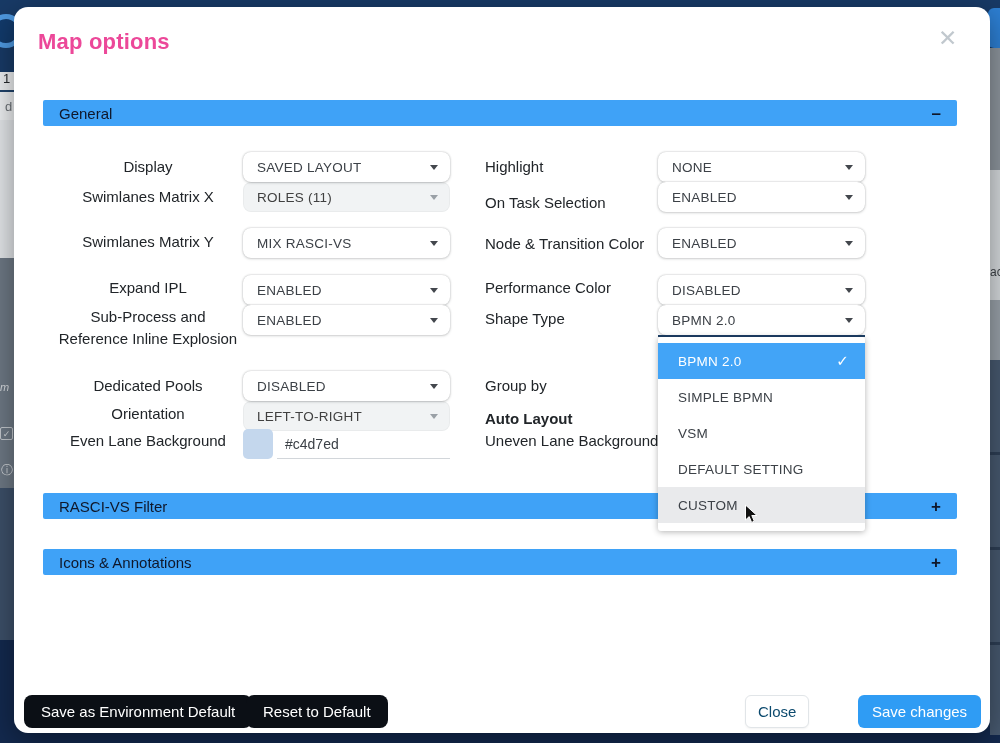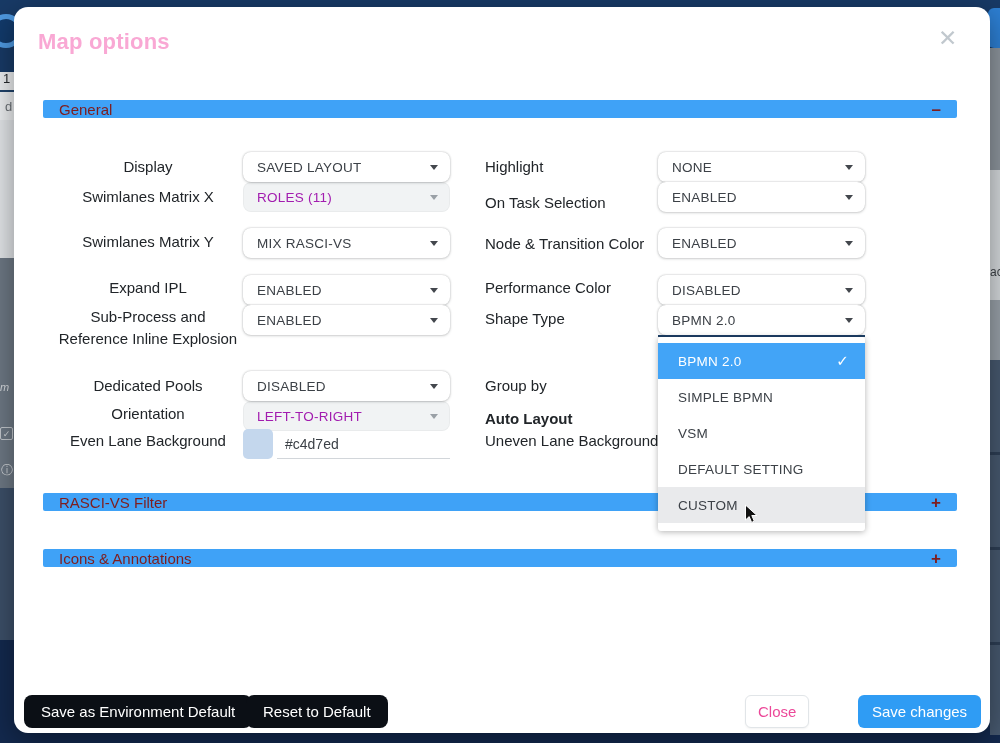--- a/index.html
+++ b/index.html
@@ -26,36 +26,36 @@
   .frag-underline{position:absolute;left:0;top:90px;width:14px;height:2px;background:#20436b;}
   .frag-d{left:5px;top:99px;color:#6b7075;}
   .frag-m{left:0;top:381px;font-size:11px;color:#d4d8dc;font-style:italic;}
   .frag-chk{left:0;top:427px;width:13px;height:13px;border:1px solid #c3c8cd;border-radius:2px;
             color:#d4d8dc;font-size:9px;line-height:12px;text-align:center;position:absolute;}
   .frag-info{left:1px;top:462px;font-size:12px;color:#d4d8dc;position:absolute;}
   .frag-ac{left:990px;top:265px;font-size:12px;color:#3a3f44;position:absolute;}
   
   .modal{position:absolute;left:14px;top:7px;width:976px;height:726px;background:#fff;
          border-radius:14px;box-shadow:0 8px 30px rgba(0,0,0,.4);z-index:5;}
-  .title{position:absolute;left:38px;top:29px;font-size:22px;font-weight:700;color:#f9a8d4;
+  .title{position:absolute;left:38px;top:29px;font-size:22px;font-weight:700;color:#ec4899;
          letter-spacing:.2px;z-index:6;}
   .close-x{position:absolute;left:938px;top:27px;font-size:23px;color:#c1c8ce;z-index:6;
            font-weight:400;cursor:default;line-height:1;}
-  .bar{position:absolute;left:43px;width:914px;height:18px;background:#3fa2f7;border-radius:2px;
-       color:#7f1d1d;display:flex;align-items:center;justify-content:space-between;
+  .bar{position:absolute;left:43px;width:914px;height:26px;background:#3fa2f7;border-radius:2px;
+       color:#0f172a;display:flex;align-items:center;justify-content:space-between;
        padding:0 16px;font-size:15px;z-index:6;}
   .bar .toggle{font-size:17px;font-weight:600;line-height:1;}
   .lbl{position:absolute;font-size:15px;color:#212529;line-height:22px;z-index:6;}
   .lbl-l{width:186px;text-align:center;}
   .lbl-r{width:180px;}
   .sel{position:absolute;width:207px;height:30px;background:#fff;border-radius:8px;
        box-shadow:0 0 2px rgba(60,64,67,.35),0 1px 3px rgba(60,64,67,.18);
        display:flex;align-items:center;justify-content:space-between;
        padding:0 12px 0 14px;font-size:13.5px;color:#3c4147;letter-spacing:.25px;z-index:7;}
-  .sel.disabled{background:#f1f3f4;box-shadow:inset 0 0 0 1px rgba(0,0,0,.03);color:#a21caf;z-index:6;}
+  .sel.disabled{background:#f1f3f4;box-shadow:inset 0 0 0 1px rgba(0,0,0,.03);color:#404040;z-index:6;}
   .caret{width:0;height:0;border-left:4.5px solid transparent;border-right:4.5px solid transparent;
          border-top:5px solid #43474d;}
   .sel.disabled .caret{border-top-color:#9aa0a6;}
   .sel.focused::after{content:"";position:absolute;left:0;right:0;bottom:-2px;height:2px;
          background:#1d3f66;}
   .swatch{position:absolute;left:243px;top:429px;width:30px;height:30px;border-radius:5px;z-index:6;}
   .hexfield{position:absolute;left:277px;top:429px;width:173px;height:30px;border:none;
          border-bottom:1px solid #d2d6da;font-size:14px;color:#3c4147;background:transparent;
          padding:0 0 0 8px;z-index:6;font-family:inherit;outline:none;}
   
@@ -63,21 +63,21 @@
         box-shadow:0 1px 6px rgba(0,0,0,.3);padding:6px 0 8px;z-index:30;}
   .menu-item{height:36px;display:flex;align-items:center;justify-content:space-between;
         padding:0 16px 0 20px;font-size:13.5px;color:#3c4147;letter-spacing:.25px;}
   .menu-item.selected{background:#42a4f7;color:#fff;}
   .menu-item.hover{background:#e9eaec;}
   .menu-check{font-size:15px;color:#fff;}
   
   .btn{position:absolute;top:695px;height:33px;display:inline-flex;align-items:center;
        font-size:15px;border:none;border-radius:6px;font-family:inherit;z-index:6;}
   .btn-dark{background:#0b0f15;color:#fff;border-radius:8px;padding:0 17px;}
-  .btn-close{left:745px;background:#fff;color:#ec4899;border:1px solid #e1e5e8;
+  .btn-close{left:745px;background:#fff;color:#0c4a6e;border:1px solid #e1e5e8;
        padding:0 12px;box-shadow:0 1px 2px rgba(0,0,0,.05);}
   .btn-save{left:858px;background:#2f9cf4;color:#fff;padding:0 14px;}
   .cursor{position:absolute;left:744px;top:504px;z-index:40;}
 </style>
 </head>
 <body>
 
 <div class="stage">
 
   <div class="bd bd-l0"></div>

